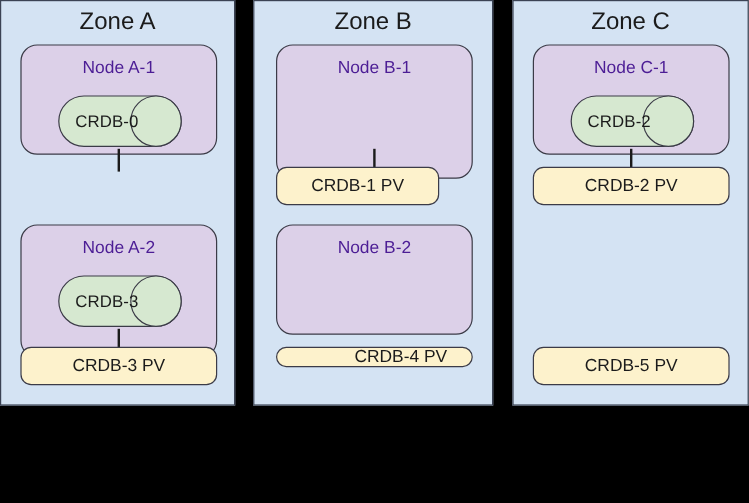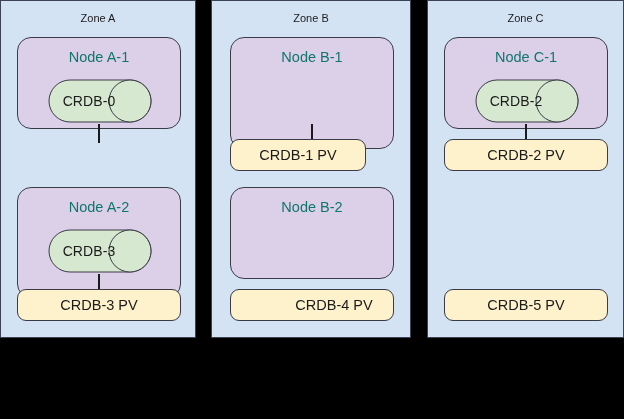--- a/index.html
+++ b/index.html
@@ -22,39 +22,39 @@
     background: #d4e3f3;
     border: 1px solid #3b4354;
     box-sizing: border-box;
   }
   .zone-title {
     position: absolute;
     left: 0;
     right: 0;
     top: 8px;
     text-align: center;
-    font-size: 11px;
+    font-size: 20px;
     color: #1b1b1b;
     line-height: 18px;
   }
   .node {
     position: absolute;
     background: #dcd0e8;
     border: 1px solid #3b3b47;
     border-radius: 14px;
     box-sizing: border-box;
   }
   .node-title {
     position: absolute;
     left: 0;
     right: 0;
     top: 10px;
     text-align: center;
     font-size: 14.5px;
-    color: #0f766e;
+    color: #4c1d95;
     line-height: 18px;
   }
   .cyl {
     position: absolute;
   }
   .cyl svg {
     display: block;
   }
   .cyl-label {
     position: absolute;
@@ -126,21 +126,21 @@
 
     <div class="node" style="left:18px; top:36px; width:164px; height:112px;">
       <div class="node-title">Node B-1</div>
     </div>
     <div class="connector" style="left:99px; top:123px; height:19px;"></div>
     <div class="pv" style="left:18px; top:138px; width:136px; height:32px;">CRDB-1 PV</div>
 
     <div class="node" style="left:18px; top:186px; width:164px; height:92px;">
       <div class="node-title">Node B-2</div>
     </div>
-    <div class="pv" style="left:18px; top:288px; width:164px; height:32px;padding-left:44px;">CRDB-4 PV</div>
+    <div class="pv" style="left:18px; top:288px; width:164px; height:17px;padding-left:44px;">CRDB-4 PV</div>
   </div>
 
   <div class="zone" style="left:427px; width:197px;padding-left:24px;">
     <div class="zone-title">Zone C</div>
 
     <div class="node" style="left:16px; top:36px; width:164px; height:92px;">
       <div class="node-title">Node C-1</div>
       <div class="cyl" style="left:30px; top:41px; width:104px; height:44px;">
         <svg width="104" height="44" viewBox="0 0 104 44">
           <path d="M22,1 H82 A21,21 0 0 1 82,43 H22 A21,21 0 0 1 22,1 Z" fill="#d6e8d0" stroke="#3b3b47" stroke-width="1"></path>

